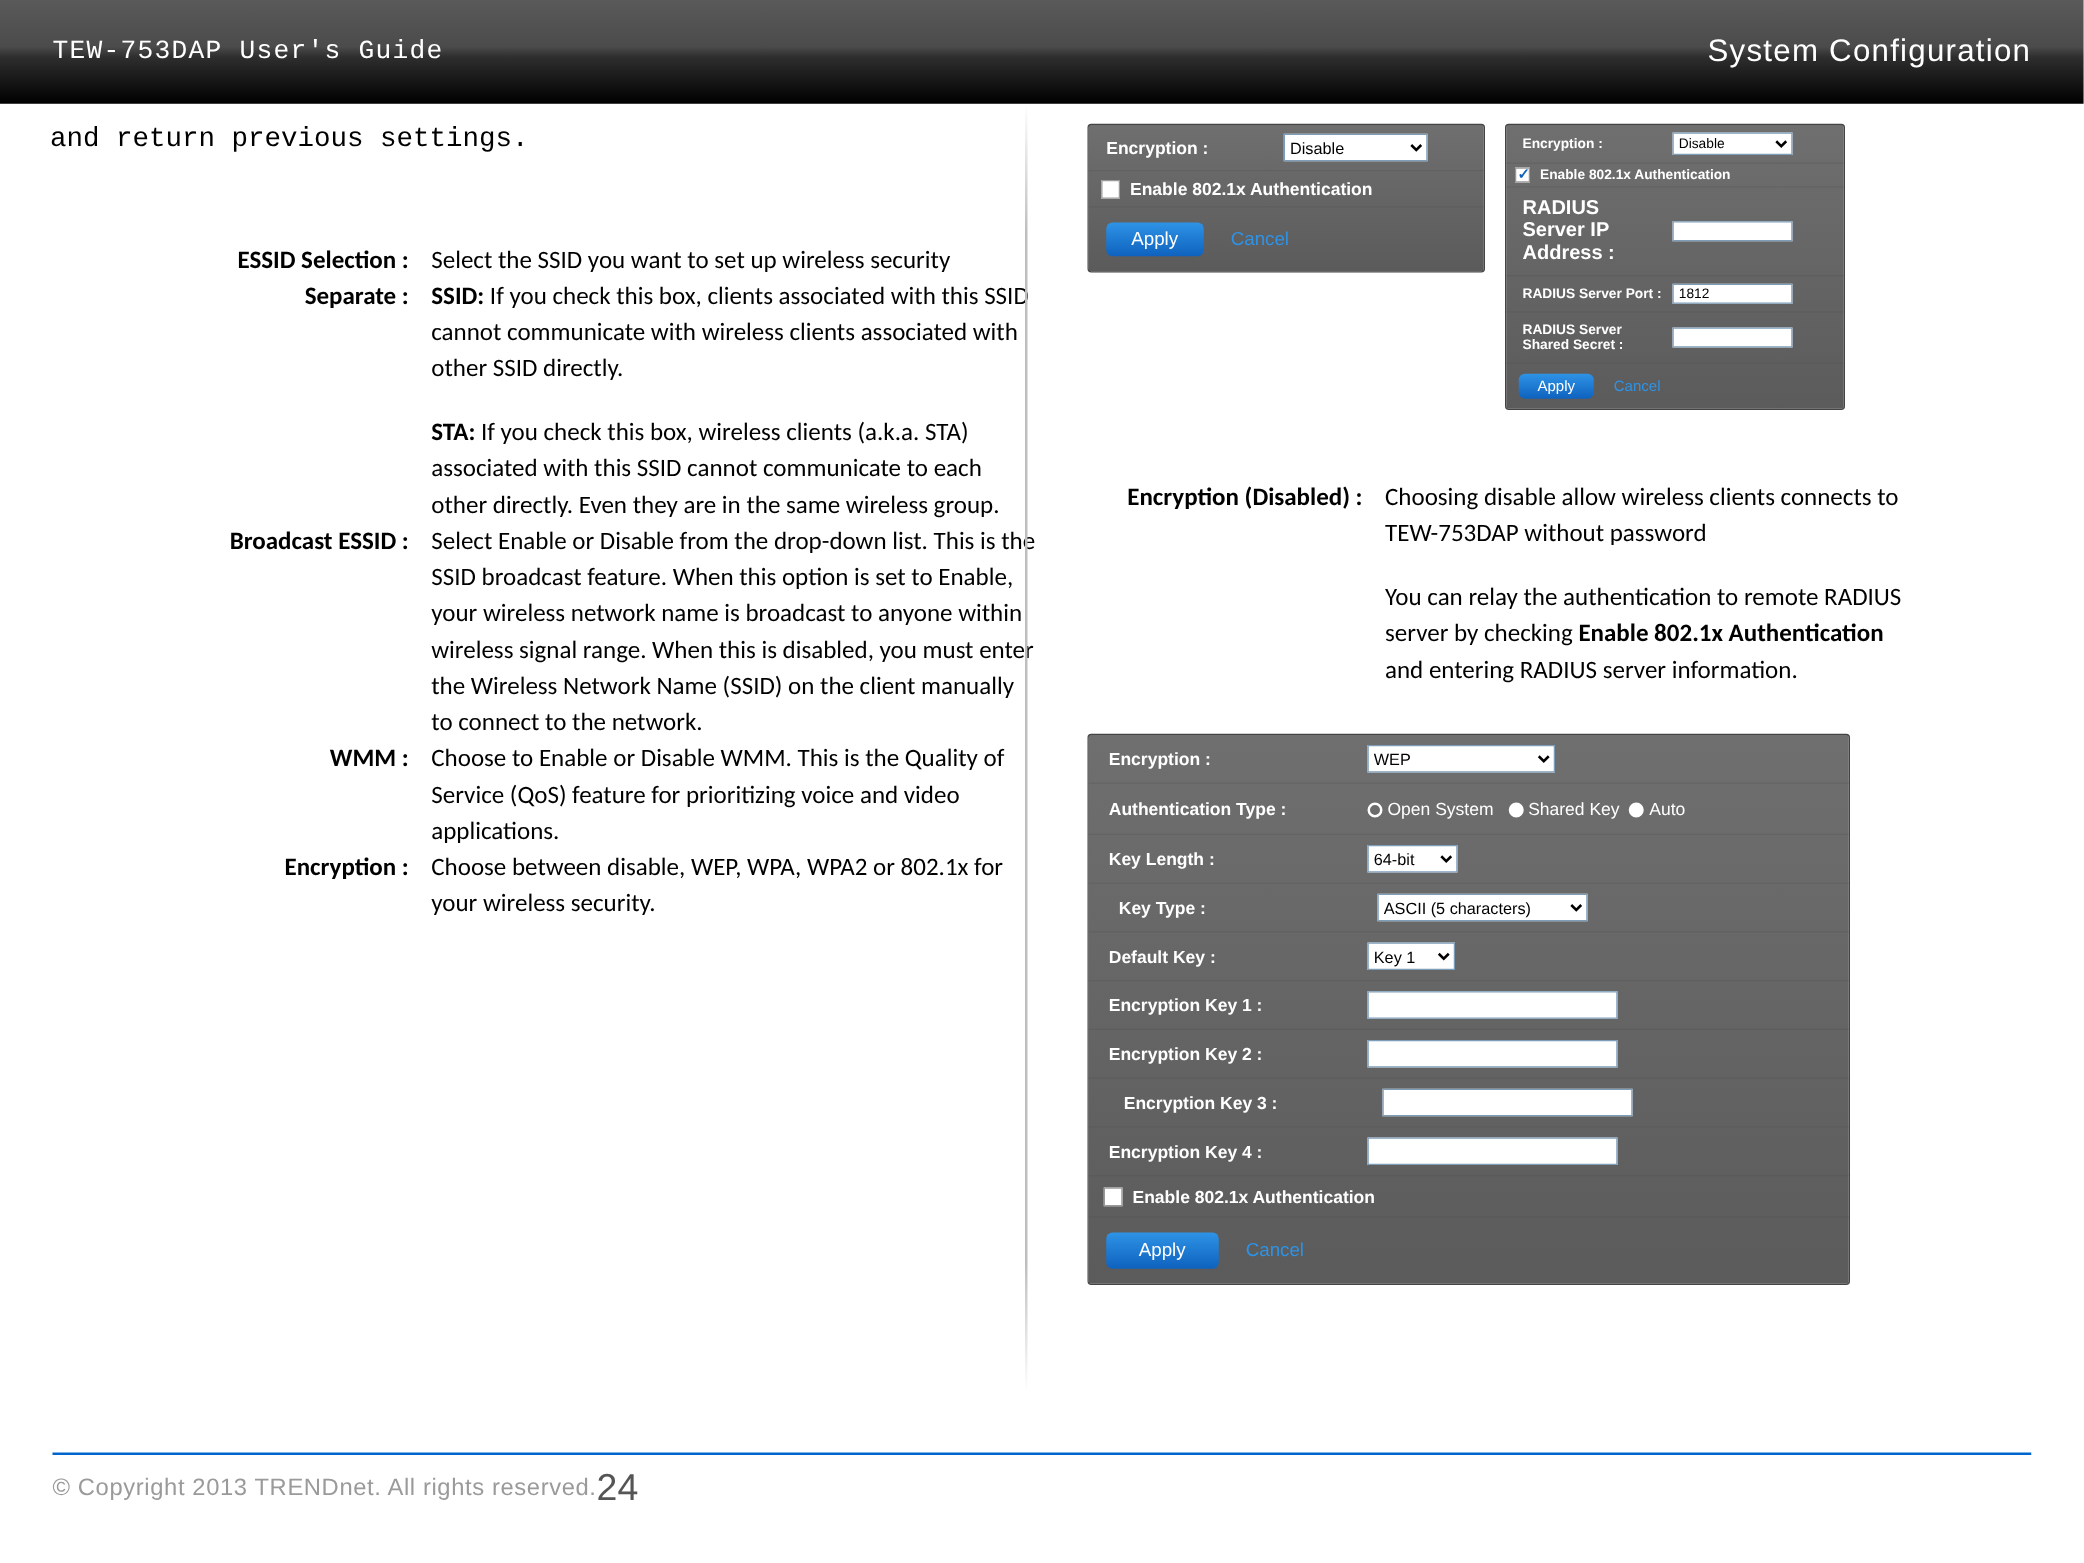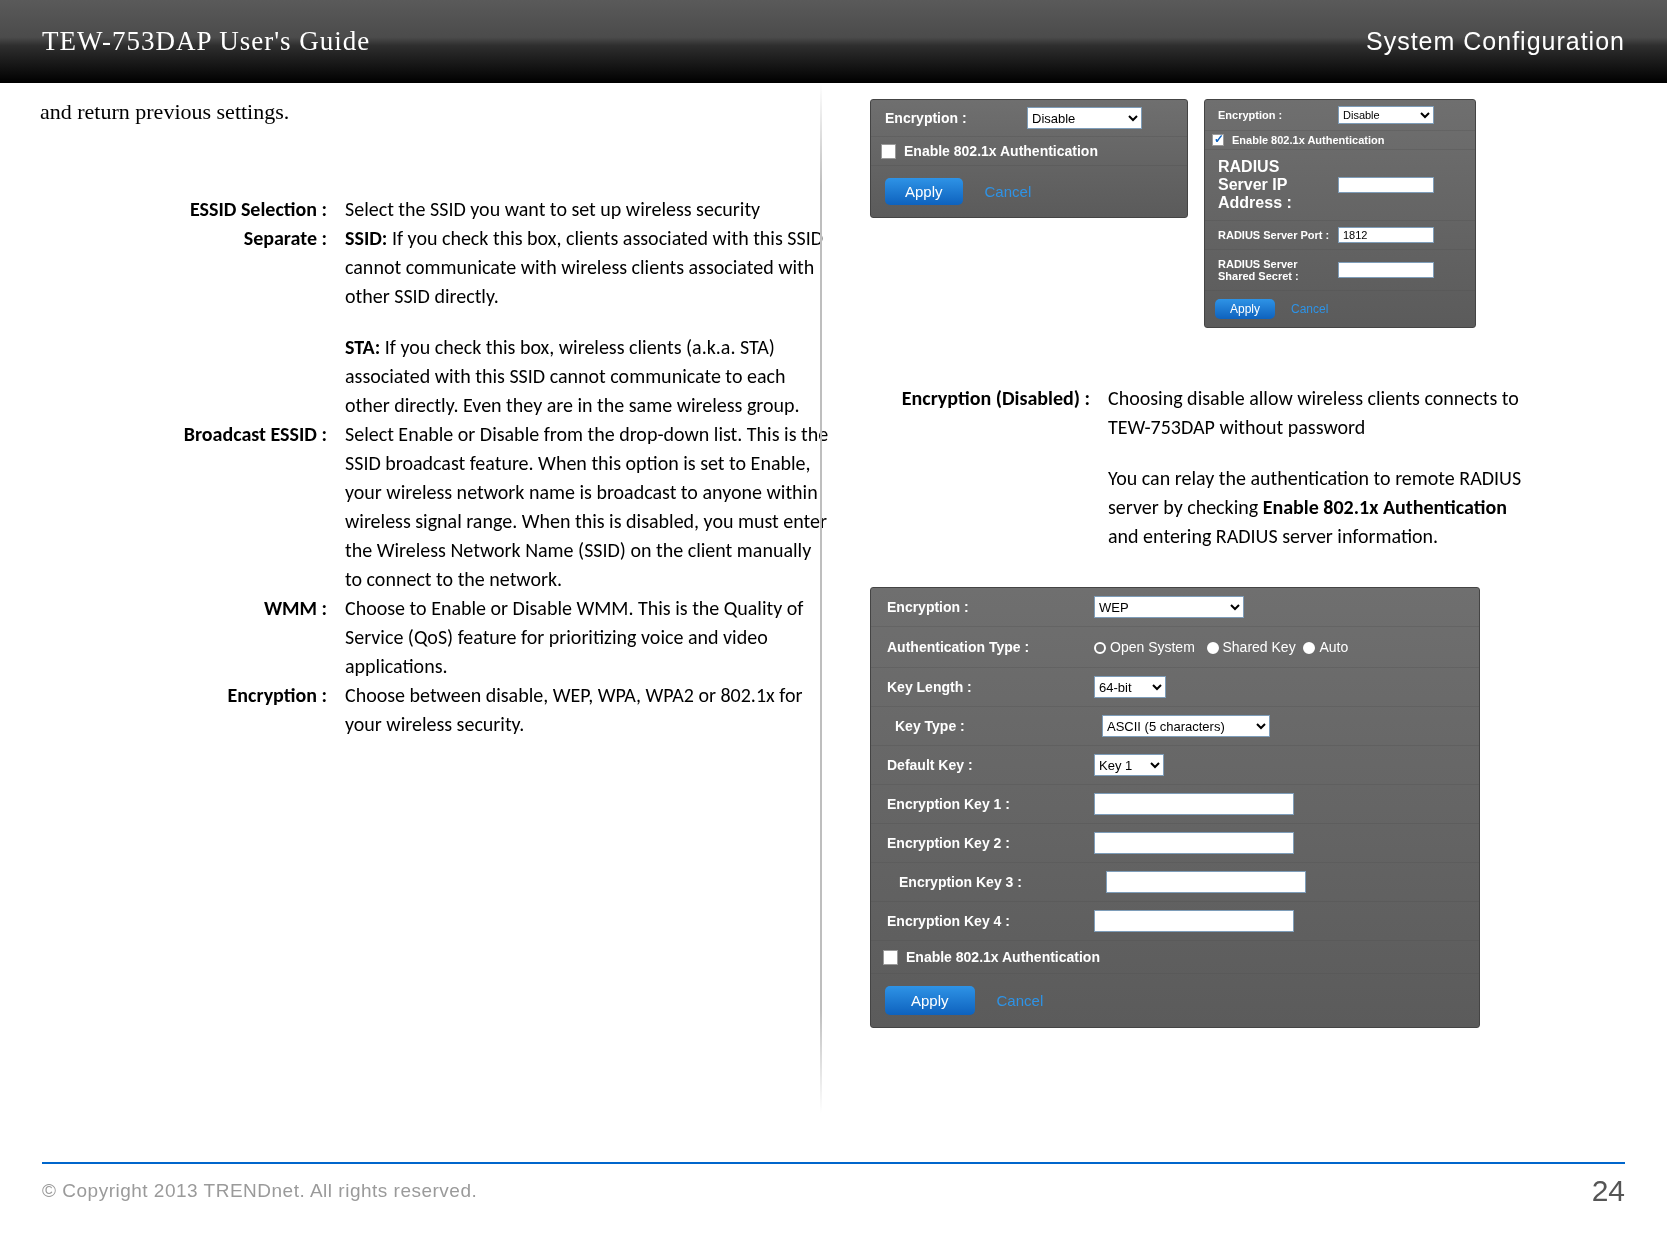--- a/index.html
+++ b/index.html
@@ -1,44 +1,44 @@
 <!DOCTYPE html>
 <html><head>
 <meta charset="utf-8">
 <style>
 *{box-sizing:border-box;margin:0;padding:0}
 body{font-family:Arial,Helvetica,sans-serif;width:1667px;height:1250px;background:#fff;position:relative;overflow:hidden}
 .header{height:83px;background:linear-gradient(to bottom,#5a5a5a 0%,#4b4b4b 45%,#2e2e2e 55%,#000 100%);display:flex;justify-content:space-between;align-items:center;padding:0 42px;color:#fff}
-.header-title{font-size:27px;font-weight:300;font-family:Liberation Serif, serif;letter-spacing:1px}
+.header-title{font-size:21px;font-weight:300;font-family:Liberation Mono, monospace;letter-spacing:1px}
 .header-section{font-size:25px;font-weight:300;font-family:"Segoe UI",Arial,sans-serif;letter-spacing:1px}
 .content{position:relative;padding:16px 40px 0 40px;height:1070px}
 .col-left{position:absolute;left:40px;top:16px;width:780px}
 .col-right{position:absolute;left:870px;top:16px;width:760px}
-.intro-text{font-family:Liberation Serif, serif;font-size:22px;margin-bottom:70px}
+.intro-text{font-family:Liberation Mono, monospace;font-size:22px;margin-bottom:70px}
 .def-table{display:table;width:680px;margin-left:110px}
 .def-row{display:table-row}
 .def-label{display:table-cell;text-align:right;font-weight:700;font-size:20px;padding-right:18px;vertical-align:top;line-height:1.45;width:195px;font-family:Calibri,Arial,sans-serif}
 .def-value{display:table-cell;font-size:20px;vertical-align:top;line-height:1.45;font-family:Calibri,Arial,sans-serif}
 .def-value p{margin-bottom:22px}
 .def-value b{font-weight:700}
 .divider{position:absolute;left:820px;top:0;width:2px;height:1030px;background:linear-gradient(to bottom,rgba(0,0,0,0) 0%,#bebebe 10%,#bebebe 90%,rgba(0,0,0,0) 100%)}
 .panel{background:linear-gradient(to bottom,#6f6f6f,#5b5b5b);border:1px solid #444;color:#fff;font-size:14px;border-radius:3px}
 .panel-small{font-size:11px}
 .panel-row{display:flex;align-items:center;border-bottom:1px solid rgba(80,80,80,.3)}
 .panel-label{font-weight:700;padding:6px 8px}
 .panel-input{background:#fff;color:#000;border:1px solid #7e9db9;height:22px;font-size:13px;padding:0 4px}
 .panel-select{background:#fff;color:#000;border:1px solid #7e9db9;height:22px;font-size:13px}
 .panel-buttons{padding:12px 14px;display:flex;gap:22px}
 .btn{background:linear-gradient(to bottom,#2e93e6,#0e62be);color:#fff;border:none;border-radius:5px;padding:5px 20px;font-size:15px;cursor:pointer}
 .btn-cancel{background:transparent;color:#2e93e6;border:none;font-size:15px;cursor:pointer}
 .chk{width:15px;height:15px;border:1px solid #999;background:#fff;display:inline-block;vertical-align:middle;margin-right:8px}
 .chk-checked::after{content:"✓";color:#0e62be;font-size:12px;font-weight:700;position:relative;top:-3px;left:1px}
 .radio-o{display:inline-block;width:12px;height:12px;border-radius:50%;border:2px solid #fff;margin-right:4px;vertical-align:middle}
 .radio-f{display:inline-block;width:12px;height:12px;border-radius:50%;border:2px solid #fff;background:#fff;margin-right:4px;vertical-align:middle}
-.footer{position:absolute;bottom:42px;left:42px;right:42px;border-top:2px solid #0066cc;padding-top:10px;display:flex;justify-content:space-between;align-items:center}
+.footer{position:absolute;bottom:42px;left:42px;right:42px;border-top:2px solid #0066cc;padding-top:10px;display:flex;align-items:center}
 .copyright{color:#9a9a9a;font-size:19px;font-family:"Segoe UI",Arial,sans-serif;letter-spacing:.5px}
 .page-num{color:#555;font-size:30px;font-family:"Segoe UI",Arial,sans-serif}
 .top-panels{display:flex;align-items:flex-start;gap:16px;margin-bottom:56px}
 </style>
 </head>
 <body>
 
 <div class="header">
   <div class="header-title">TEW-753DAP User's Guide</div>
   <div class="header-section">System Configuration</div>

